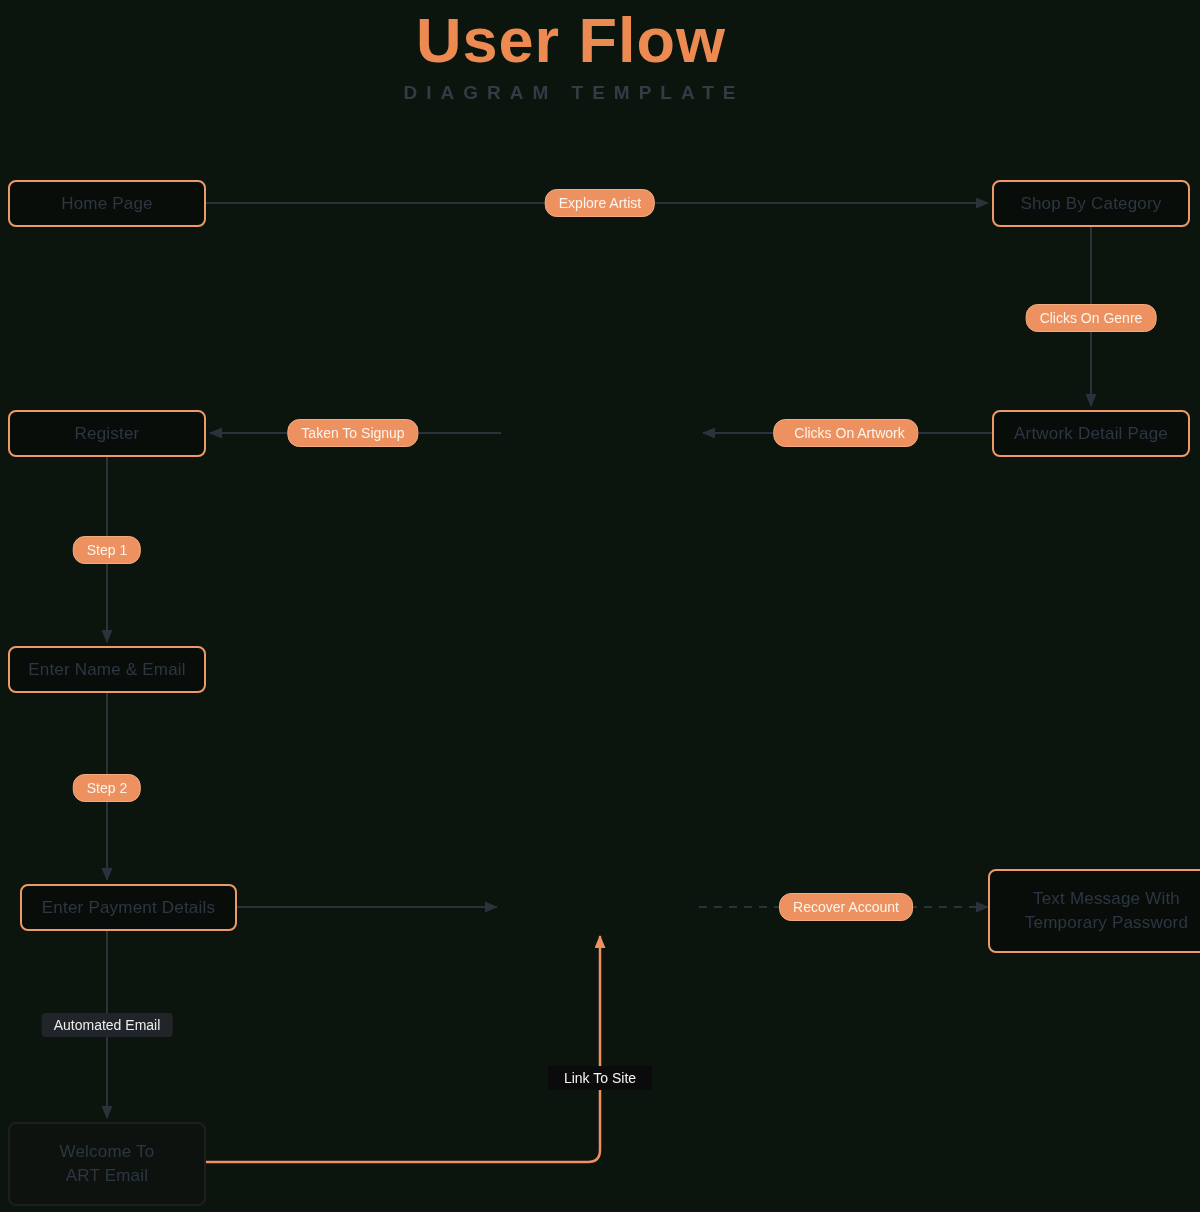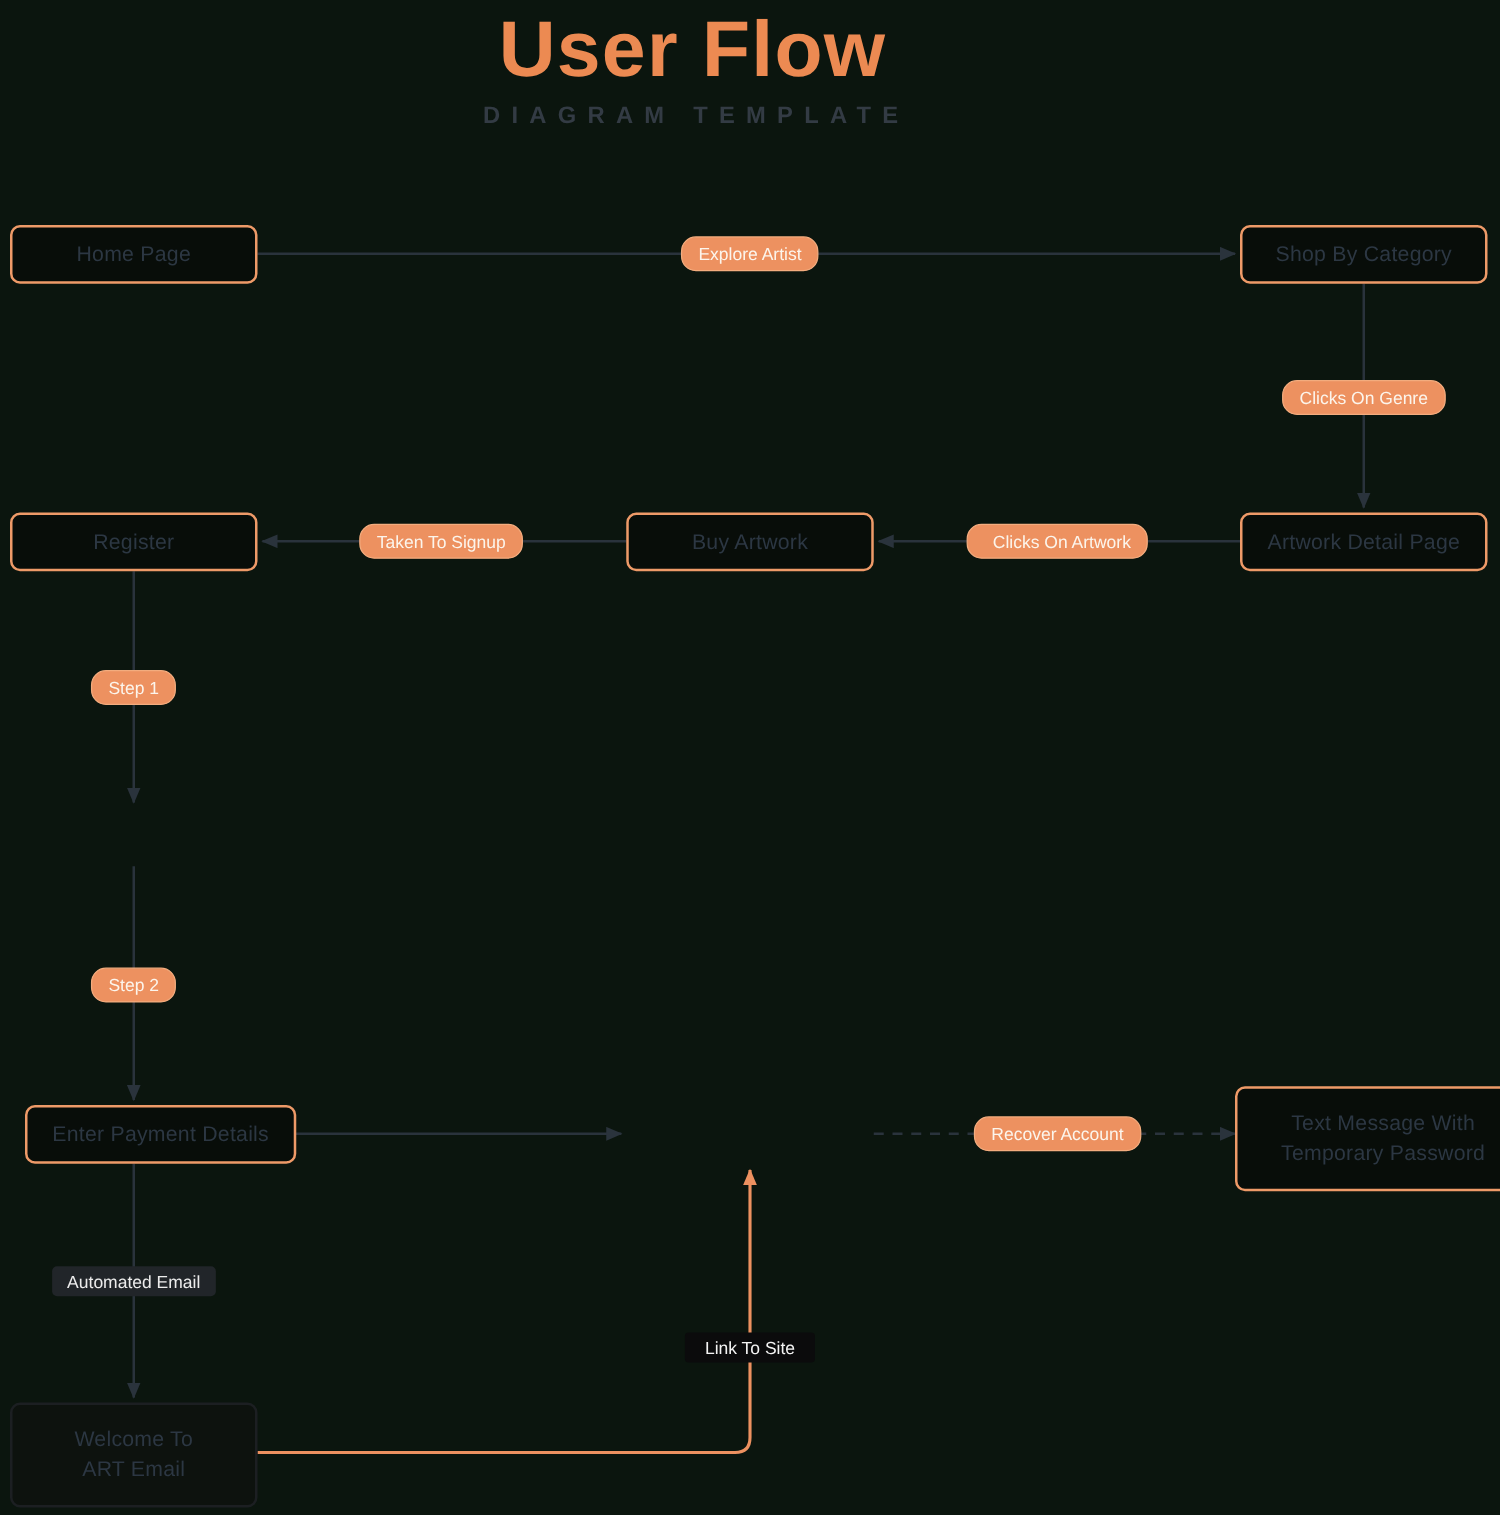--- a/index.html
+++ b/index.html
@@ -11,21 +11,21 @@
   #canvas{
     position:relative;
     width:1200px;
     height:1212px;
     background:#0B150E;
     overflow:hidden;
   }
   
   .header{
     position:absolute;
-    top:4px; left:0; width:1108px;
+    top:4px; left:17px; width:1108px;
     text-align:center;
     pointer-events:none;
   }
   .title{
     font-size:63px;
     font-weight:bold;
     letter-spacing:1px;
     color:#EC8A52;
     line-height:72px;
   }
@@ -141,28 +141,28 @@
   </div>
 
   <div class="node" style="left:992px; top:180px; width:198px; height:47px;">
     <span>Shop By Category</span>
   </div>
 
   <div class="node" style="left:8px; top:410px; width:198px; height:47px;">
     <span>Register</span>
   </div>
 
-  <div class="node" style="left:501px; top:410px; width:198px; height:47px;">
-    <span>Buy Artwork</span>
-  </div>
 
   <div class="node" style="left:992px; top:410px; width:198px; height:47px;">
     <span>Artwork Detail Page</span>
   </div>
 
+  <div class="node" style="left:8px; top:646px; width:198px; height:47px;">
+    <span>Enter Name &amp; Email</span>
+  </div>
 
   <div class="node" style="left:20px; top:884px; width:217px; height:47px;">
     <span>Enter Payment Details</span>
   </div>
 
 
   <div class="node two-line" style="left:988px; top:869px; width:237px; height:84px;">
     <span>Text Message With</span>
     <span>Temporary Password</span>
   </div>

